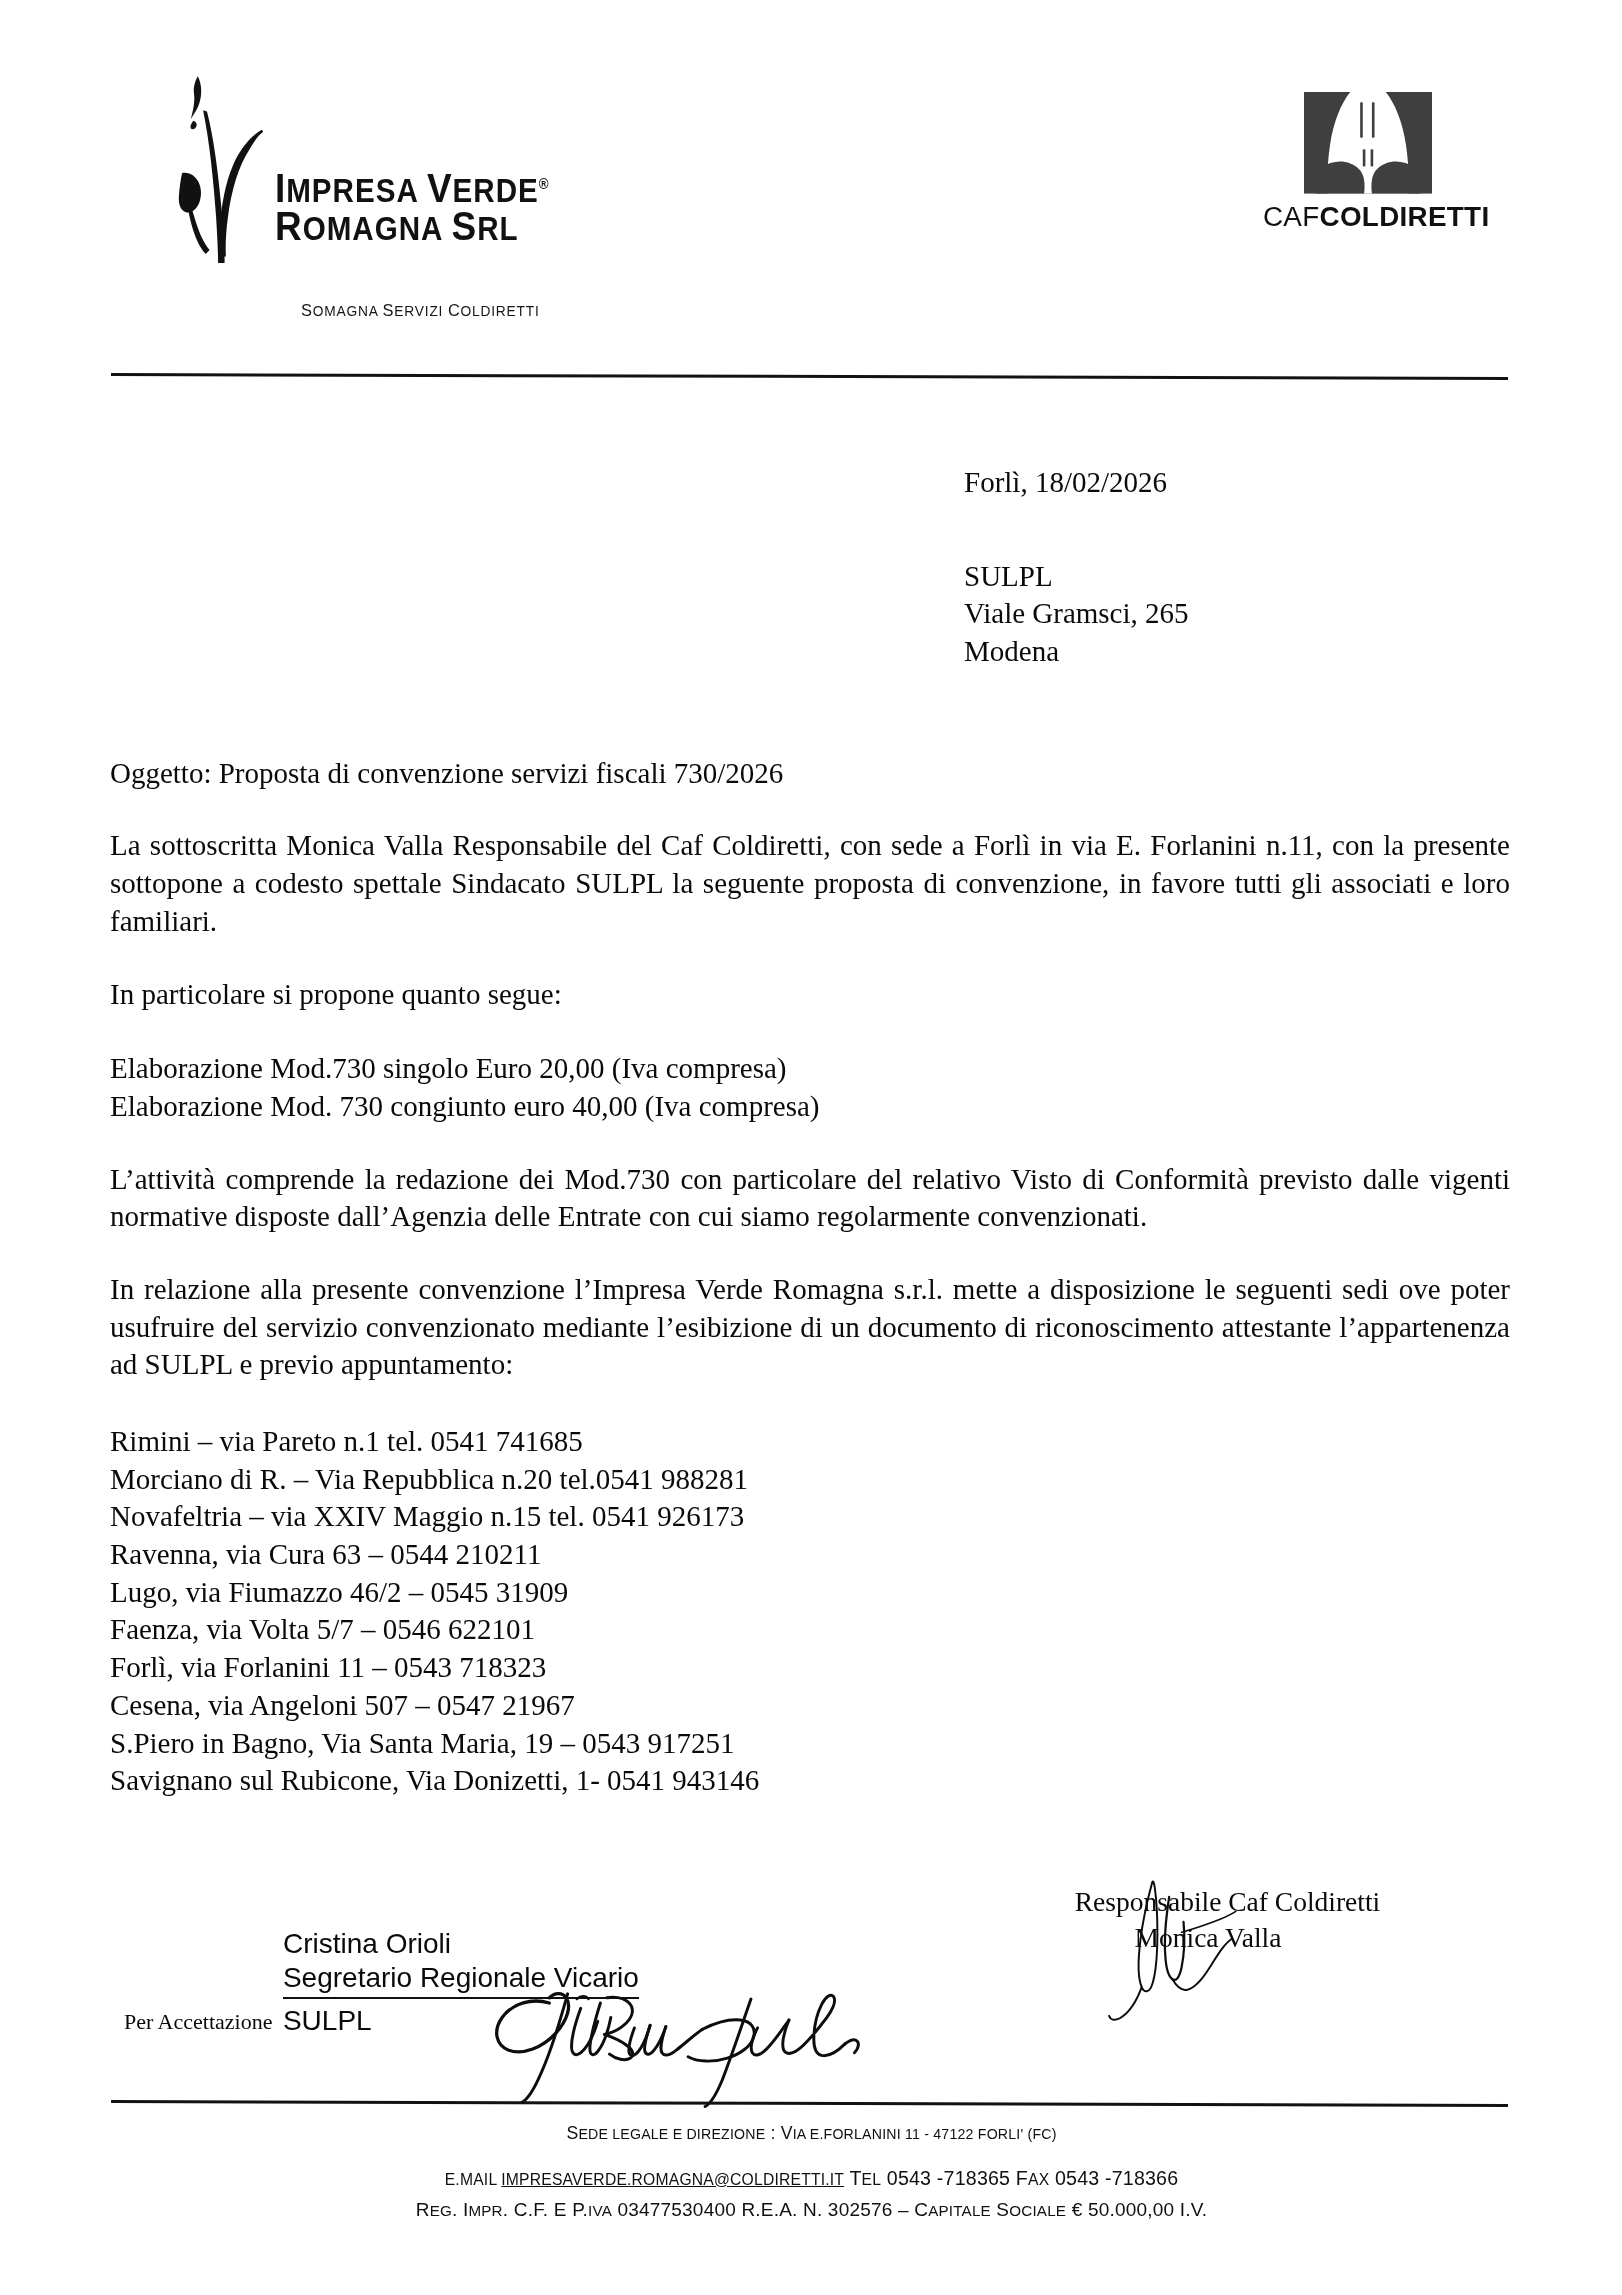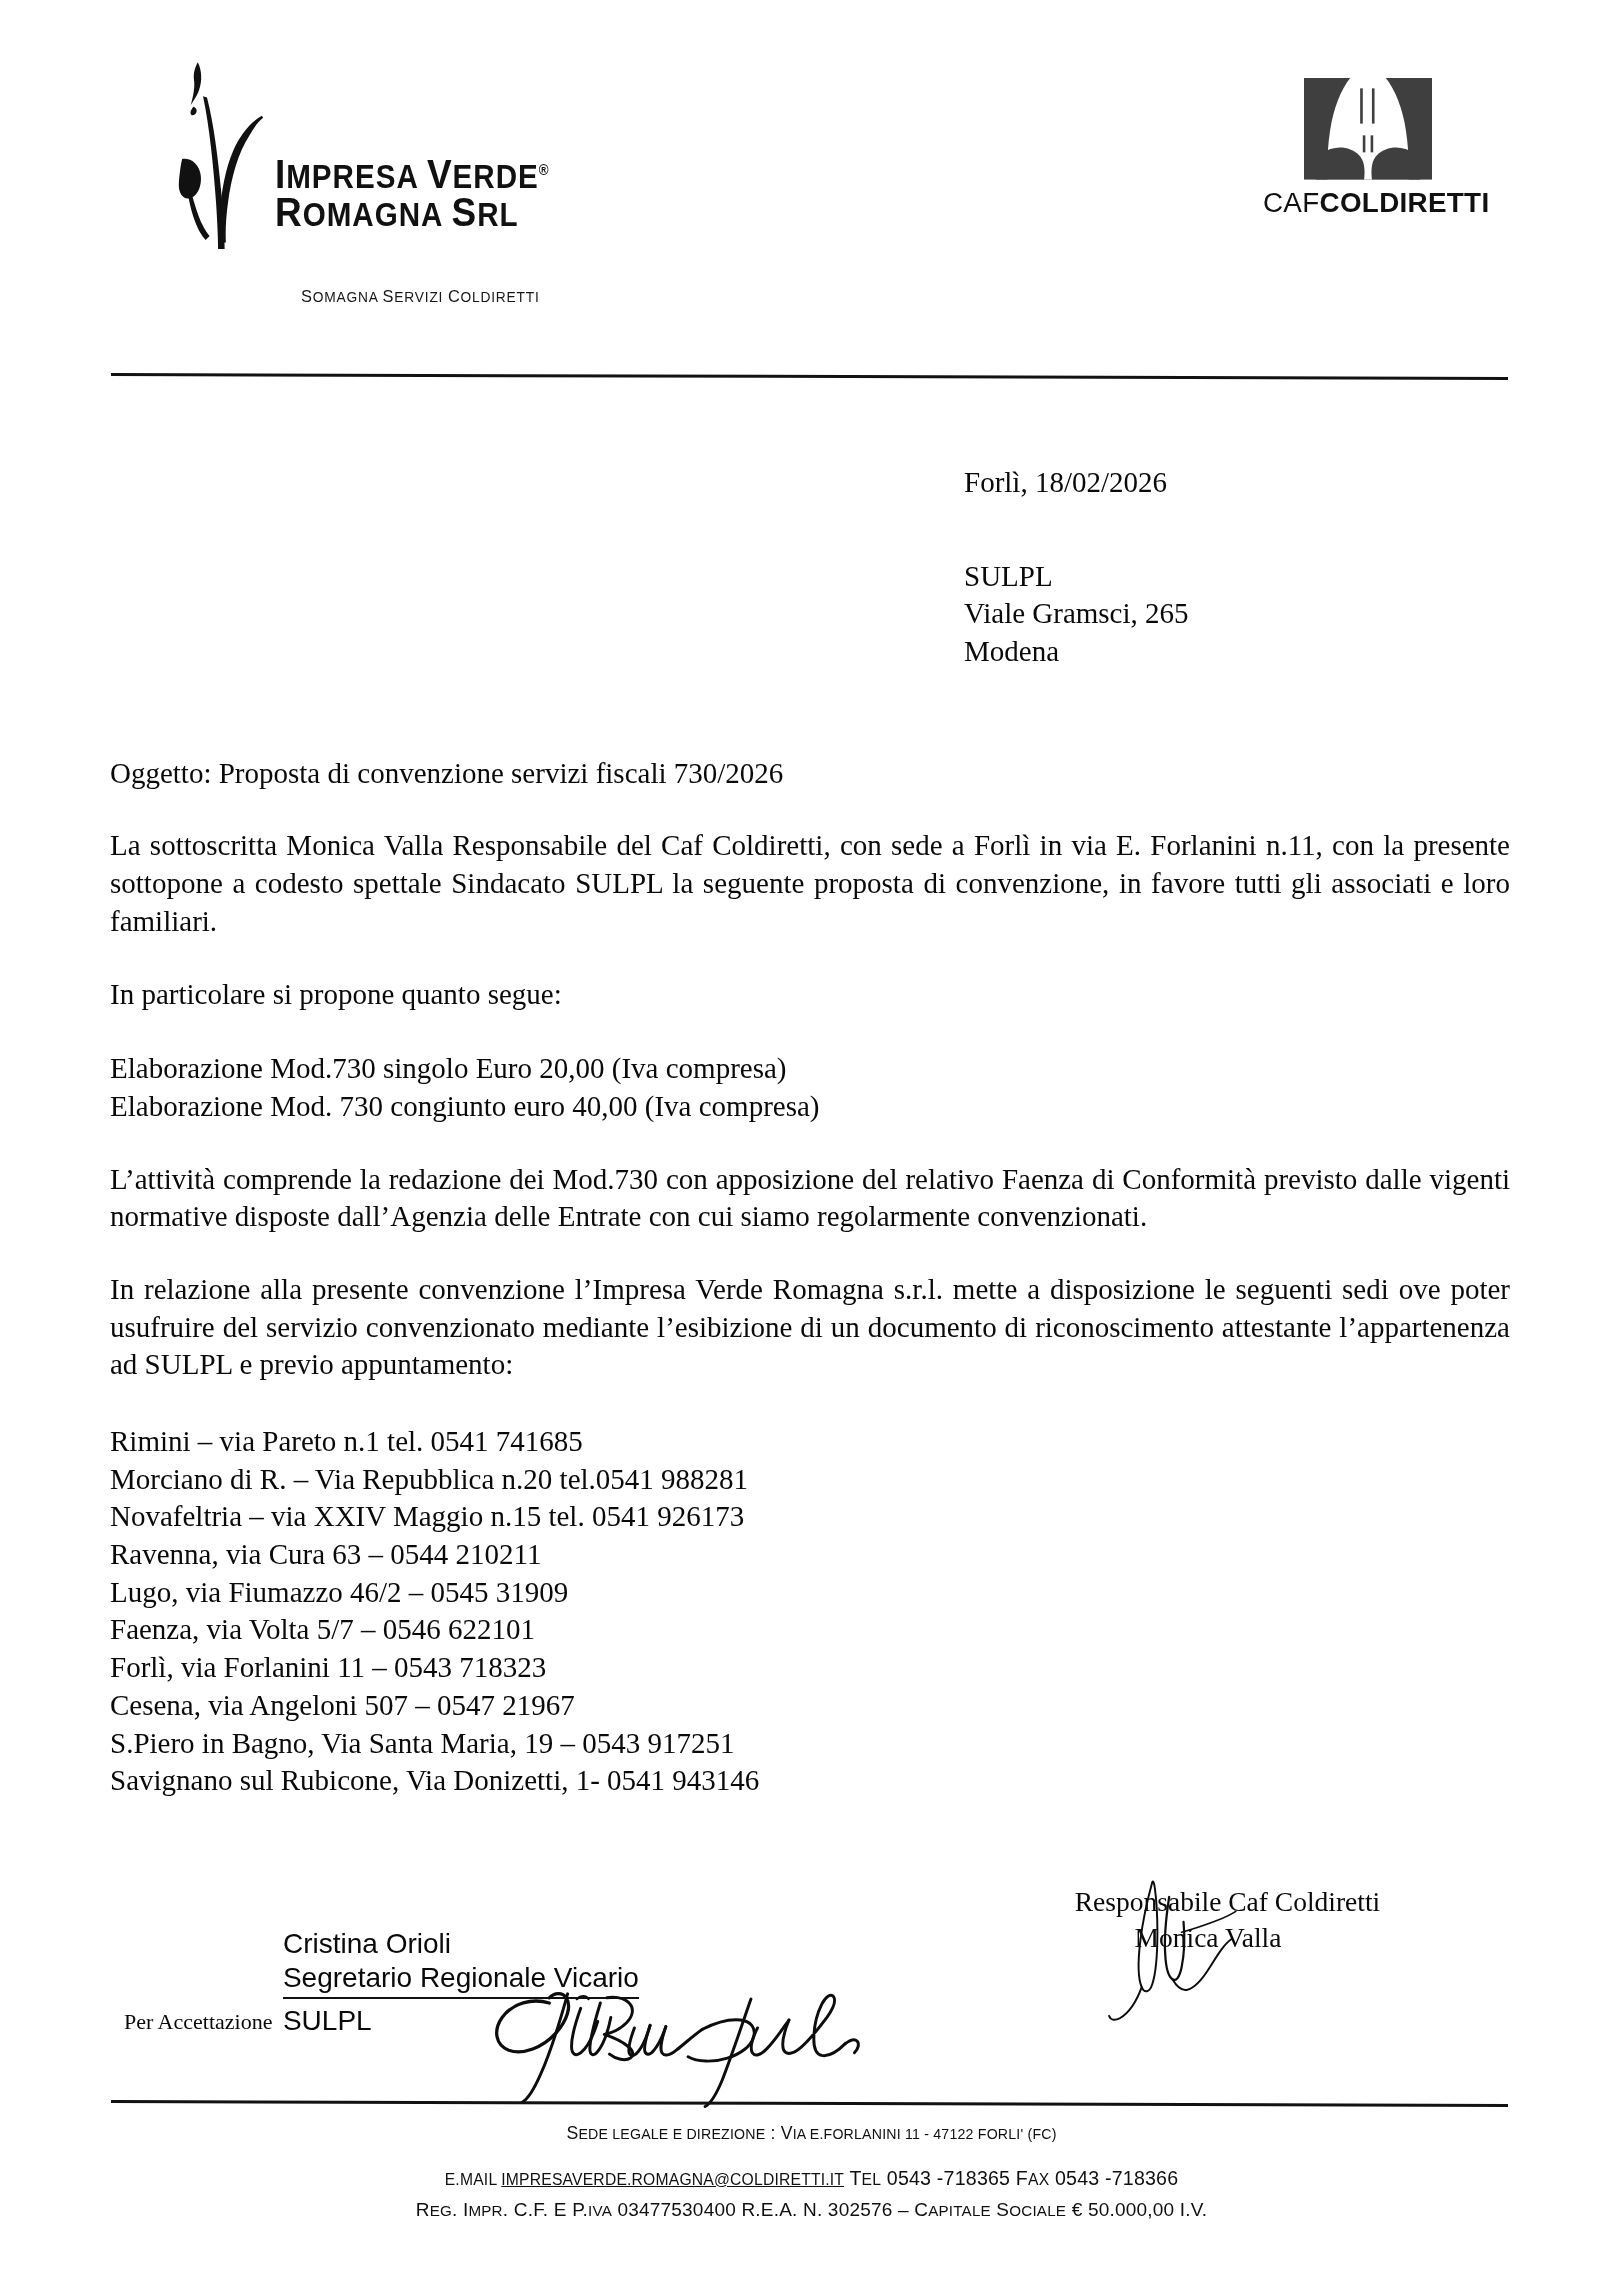--- a/index.html
+++ b/index.html
@@ -12,21 +12,21 @@
     height: 2295px;
     position: relative;
     font-family: "Liberation Serif", "DejaVu Serif", serif;
     color: #0a0a0a;
     overflow: hidden;
   }
 
   
   #letterhead {
     position: absolute;
-    left: 0; top: 0;
+    left: 0; top: 14px;
     width: 1623px;
     height: 321px;
   }
 
   #brand-block {
     position: absolute;
     left: 173px;
     top: 49px;
     width: 537px;
   }
@@ -289,21 +289,21 @@
 
   <div class="para">La sottoscritta Monica Valla Responsabile del Caf Coldiretti, con sede a Forlì in via E. Forlanini n.11, con la presente sottopone a codesto spettale Sindacato SULPL la seguente proposta di convenzione, in favore tutti gli associati e loro familiari.</div>
 
   <div class="para noj">In particolare si propone quanto segue:</div>
 
   <div id="price-block">
     <div class="office-line">Elaborazione Mod.730 singolo Euro 20,00 (Iva compresa)</div>
     <div class="office-line">Elaborazione Mod. 730 congiunto euro 40,00 (Iva compresa)</div>
   </div>
 
-  <div class="para">L’attività comprende la redazione dei Mod.730 con apposizione del relativo Faenza di Conformità previsto dalle vigenti normative disposte dall’Agenzia delle Entrate con cui siamo regolarmente convenzionati.</div>
+  <div class="para">L’attività comprende la redazione dei Mod.730 con particolare del relativo Visto di Conformità previsto dalle vigenti normative disposte dall’Agenzia delle Entrate con cui siamo regolarmente convenzionati.</div>
 
   <div class="para">In relazione alla presente convenzione l’Impresa Verde Romagna s.r.l. mette a disposizione le seguenti sedi ove poter usufruire del servizio convenzionato mediante l’esibizione di un documento di riconoscimento attestante l’appartenenza ad SULPL e previo appuntamento:</div>
 
   <div id="offices">
     <div class="office-line">Rimini – via Pareto n.1 tel. 0541 741685</div>
     <div class="office-line">Morciano di R. – Via Repubblica n.20 tel.0541 988281</div>
     <div class="office-line">Novafeltria – via XXIV Maggio n.15 tel. 0541 926173</div>
     <div class="office-line">Ravenna, via Cura 63 – 0544 210211</div>
     <div class="office-line">Lugo, via Fiumazzo 46/2 – 0545 31909</div>
     <div class="office-line">Faenza, via Volta 5/7 – 0546 622101</div>

